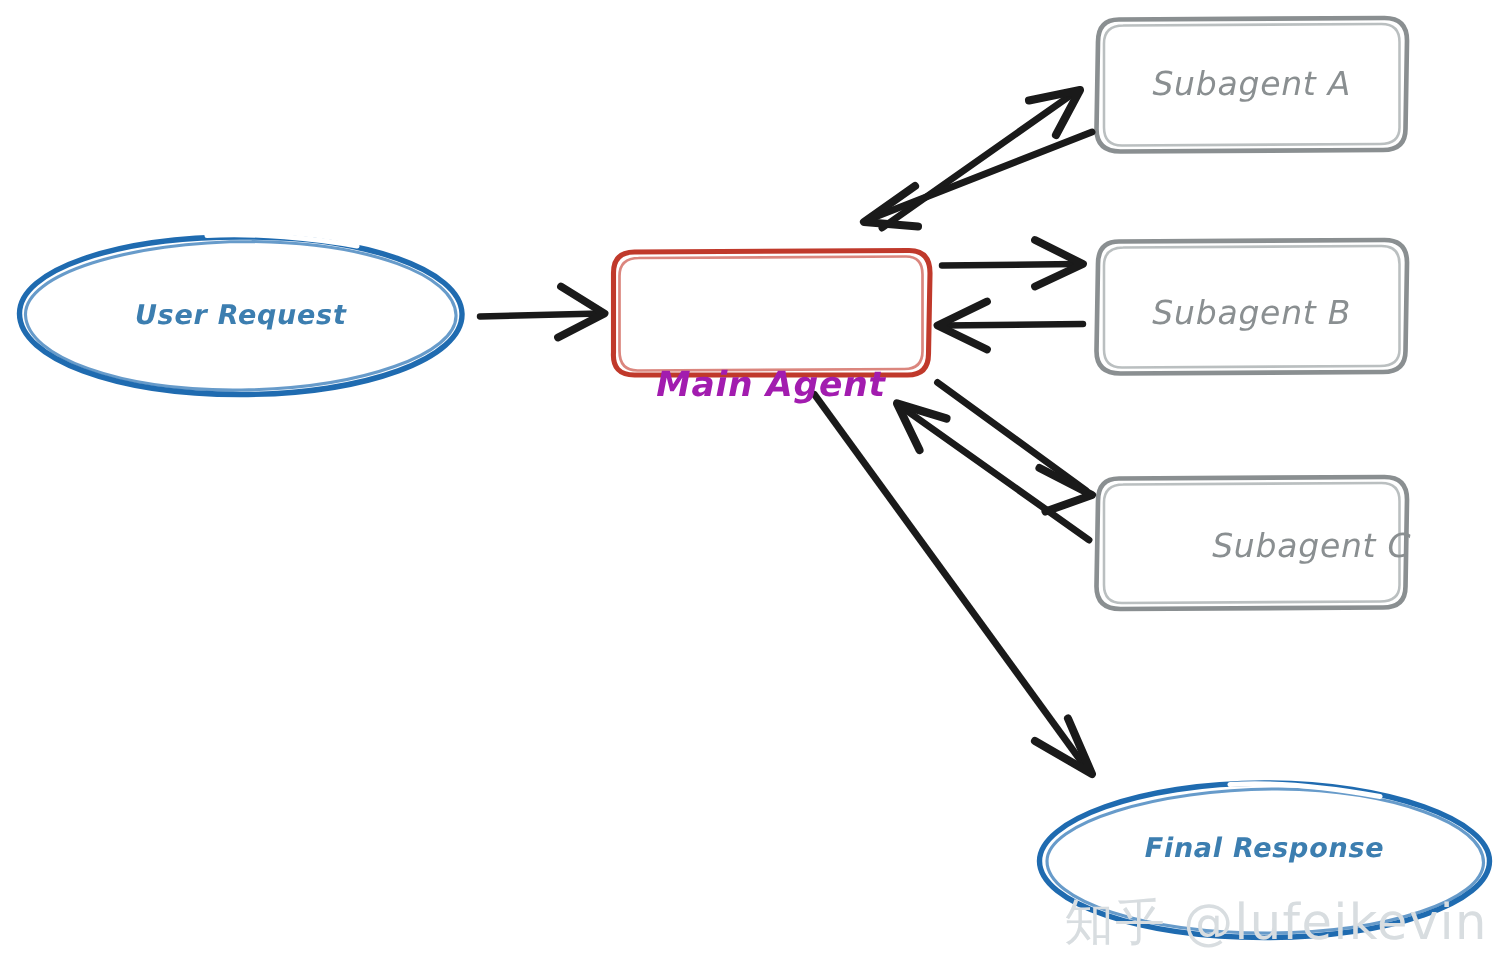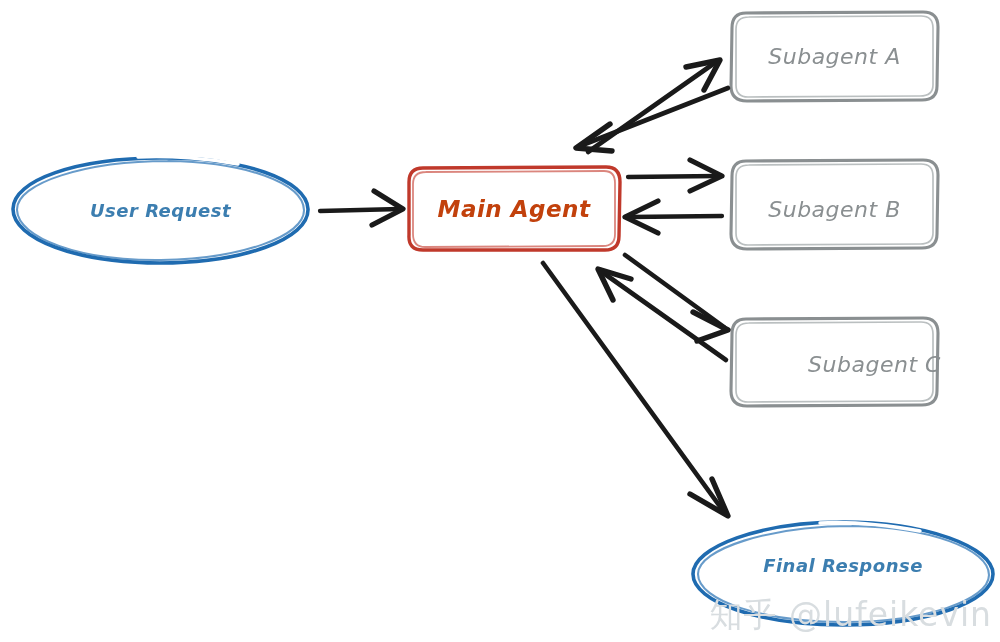--- a/index.html
+++ b/index.html
@@ -39,22 +39,23 @@
     font-size: 18px;
     font-weight: 600;
     font-style: italic;
     color: #3c7eb0;
     font-family: "DejaVu Sans", sans-serif;
   }
   .label-main {
     font-size: 23px;
     font-weight: 600;
     font-style: italic;
-    color: #c2410c;
+    color: #a21caf;
     font-family: "DejaVu Sans", sans-serif;
+    margin-top: 48px;
   }
   .label-sub {
     font-size: 22px;
     font-weight: 500;
     font-style: italic;
     color: #8a8f91;
     font-family: "DejaVu Sans", sans-serif;
   }
   #watermark {
     position: absolute;

